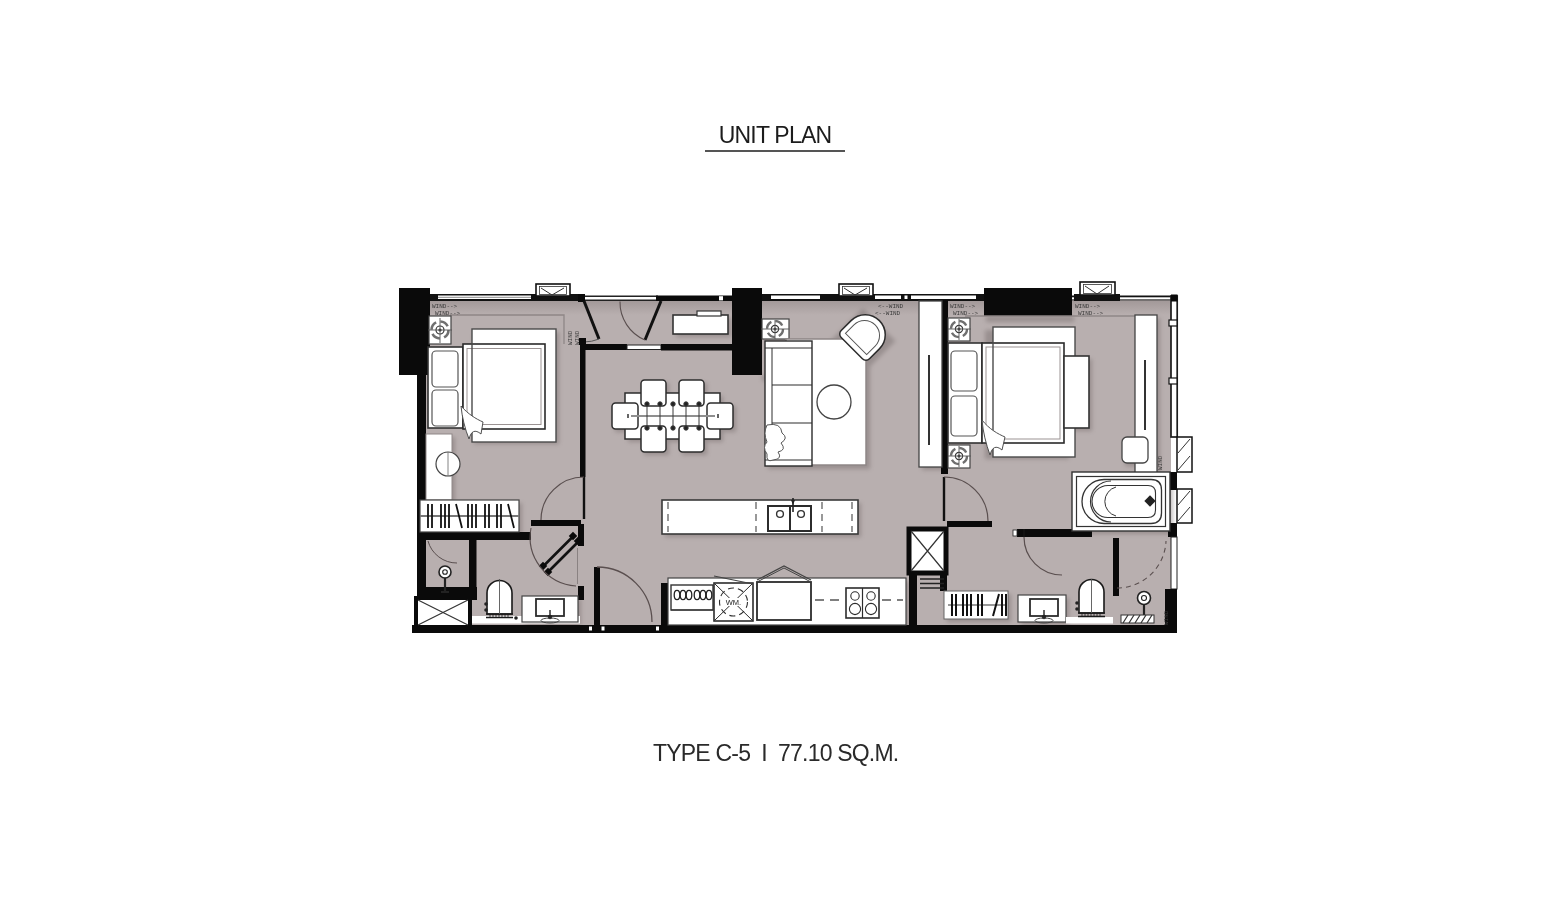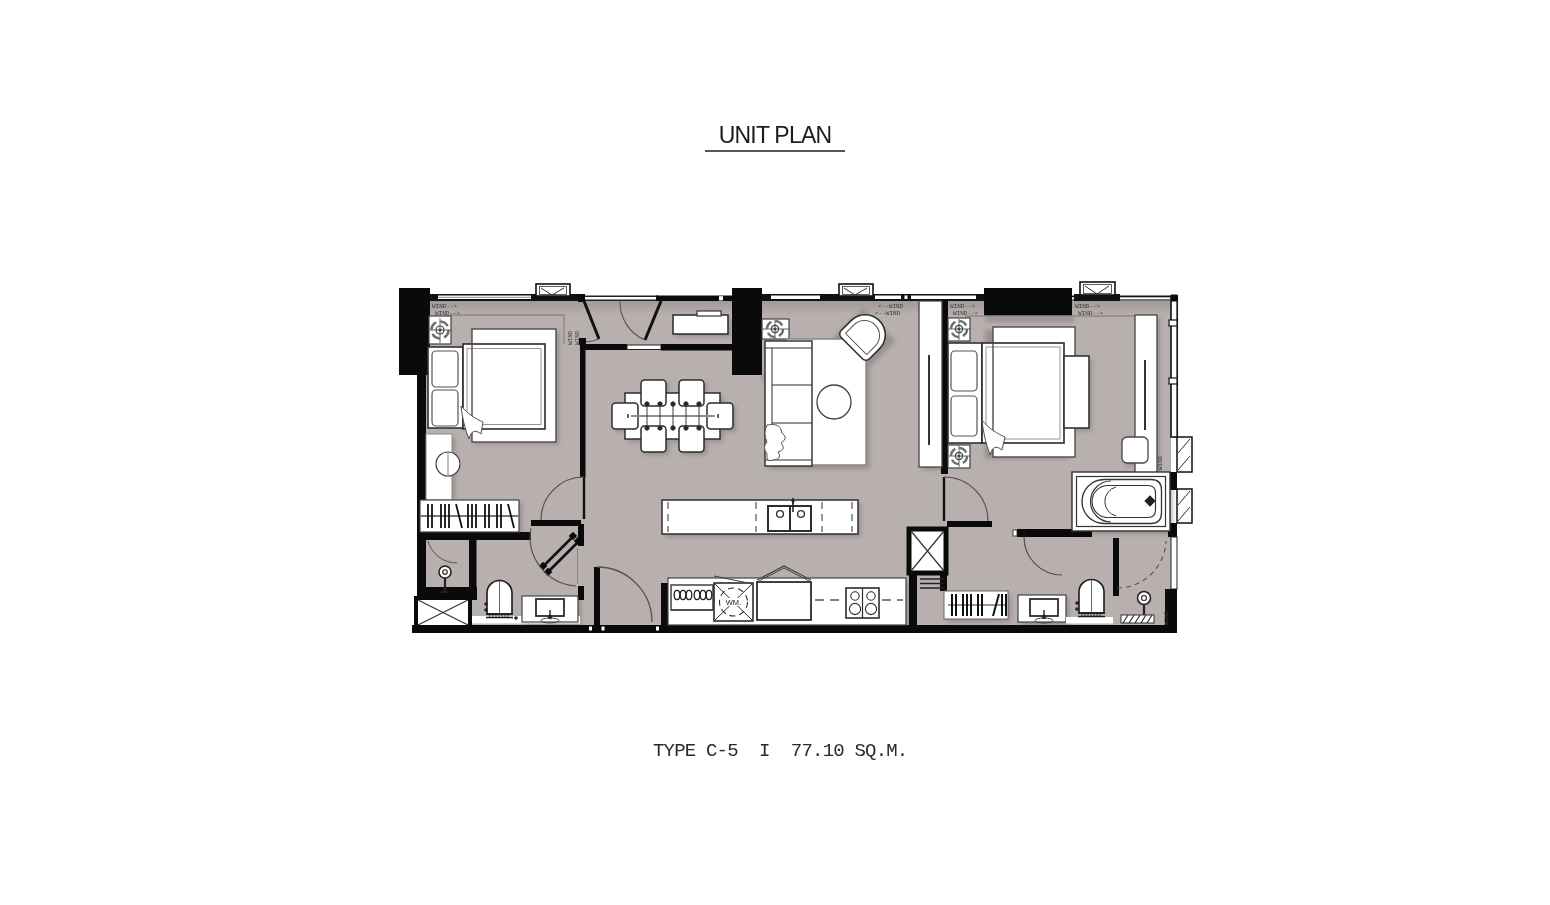--- a/index.html
+++ b/index.html
@@ -1,21 +1,21 @@
 <!DOCTYPE html>
 <html><head>
 <meta charset="utf-8">
 <style>
   html,body{margin:0;padding:0;background:#ffffff;}
   .page{position:relative;width:1550px;height:905px;background:#ffffff;overflow:hidden;
         font-family:"Liberation Sans", sans-serif;}
   .title{position:absolute;left:705px;top:122px;width:140px;text-align:center;
          font-size:23px;letter-spacing:-0.8px;color:#1c1c1c;}
   .rule{position:absolute;left:705px;top:150px;width:140px;height:1.6px;background:#555;}
-  .caption{position:absolute;left:653px;top:740px;font-size:19px;letter-spacing:-0.8px;color:#2a2a2a;font-family:Liberation Mono, monospace;}
+  .caption{position:absolute;left:653px;top:740px;font-size:23px;letter-spacing:-0.8px;color:#2a2a2a;}
 </style>
 </head>
 <body>
 <div class="page">
 
 <div class="title">UNIT PLAN</div>
 
 <div class="rule"></div>
 
 <div class="caption">TYPE C-5&nbsp;&nbsp;I&nbsp;&nbsp;77.10 SQ.M.</div>

